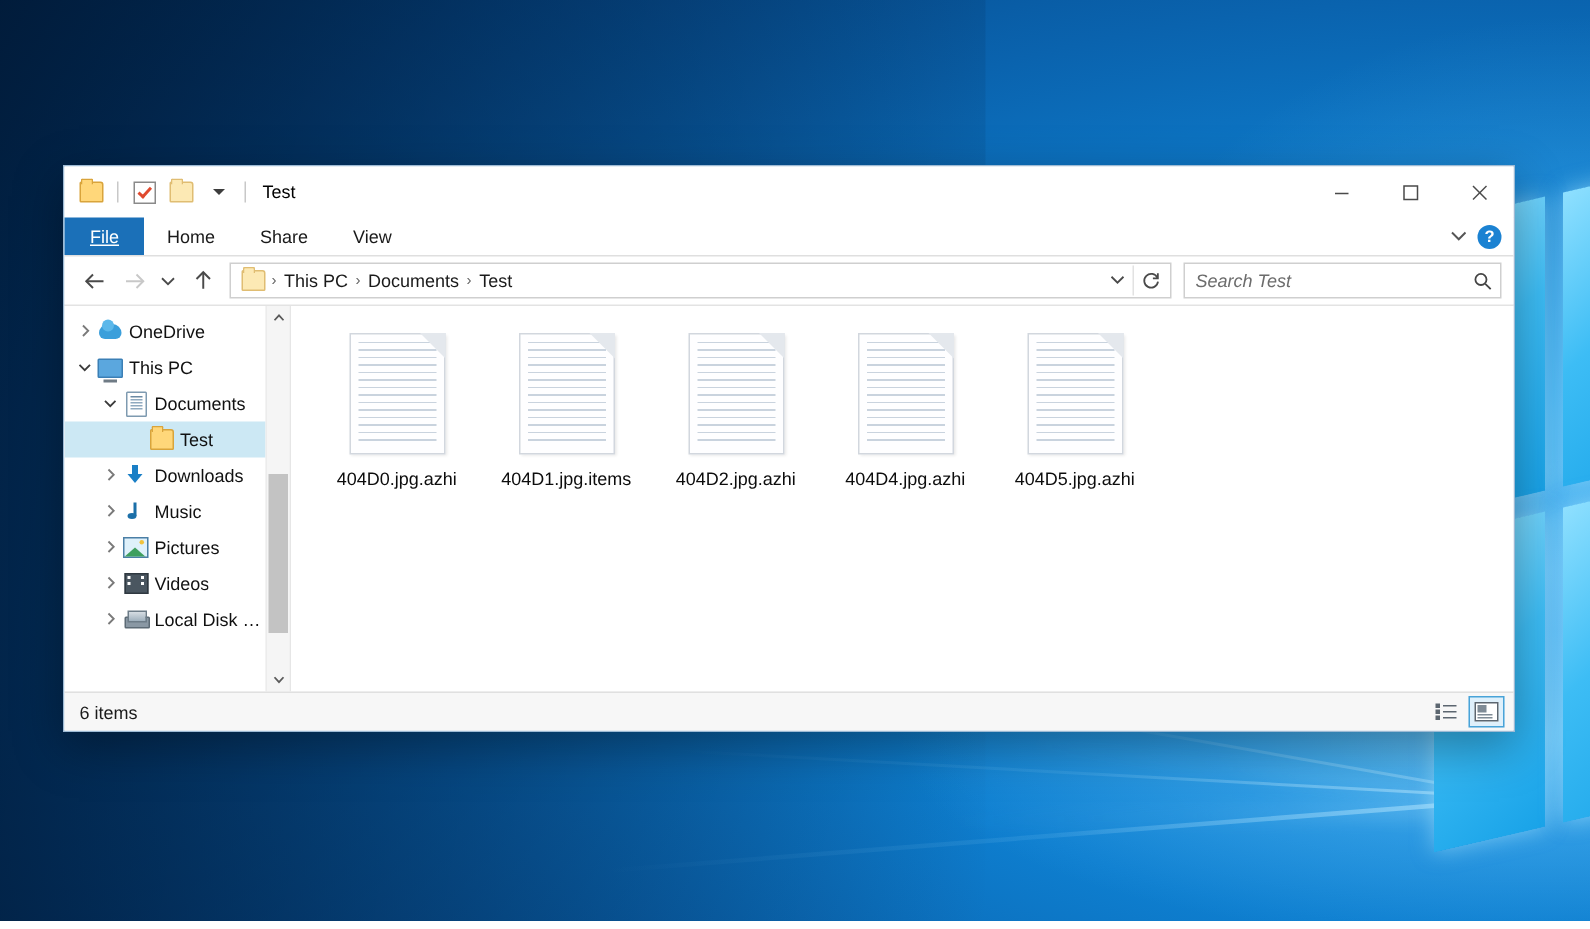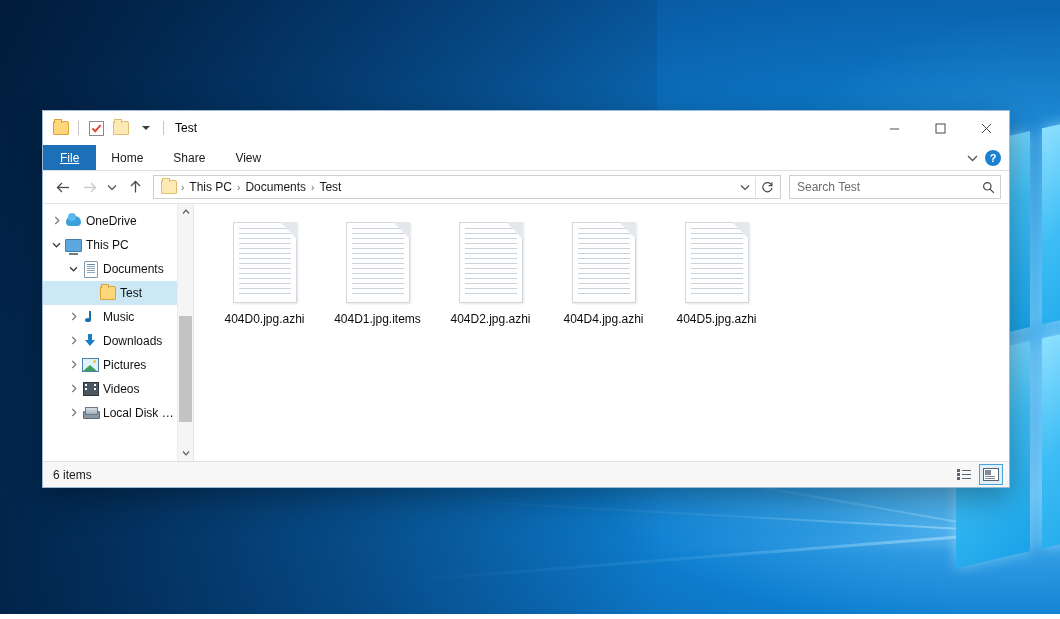--- a/index.html
+++ b/index.html
@@ -181,20 +181,21 @@
   #searchbox {
     width: 200px; height: 22px; margin-left: 6px;
     border: 1px solid #cfcfcf; background: #fff;
     display: flex; align-items: center; padding: 0 5px;
   }
   #search-input {
     border: none; outline: none; flex: 1;
     font-family: "Liberation Sans", sans-serif;
     font-size: 12px; color: #8b5cf6; background: transparent;
     min-width: 0;
+    font-style: italic;
   }
   #search-input::placeholder { color: #6c6c6c; }
 
   
   #body { flex: 1; display: flex; min-height: 0; border-top: 1px solid #e3e3e3; }
 
   #sidebar-wrap { width: 150px; display: flex; background: #fff; }
   #sidebar {
     flex: 1; overflow: hidden;
     padding-top: 5px;
@@ -584,32 +585,32 @@
               <span class="tree-icon">
                 <span class="folder-glyph"></span>
               </span>
               <span class="tree-label">Test</span>
             </div>
             <div class="tree-item" style="padding-left: 22px;">
               <span class="chev"><svg width="6" height="9" viewBox="0 0 6 9">
                   <polyline points="1.3,1 4.8,4.5 1.3,8" fill="none" stroke="currentColor" stroke-width="1.25"></polyline>
                 </svg></span>
               <span class="tree-icon">
-                <span class="ic-music"></span>
-              </span>
-              <span class="tree-label">Music</span>
+                <span class="ic-dl"></span>
+              </span>
+              <span class="tree-label">Downloads</span>
             </div>
             <div class="tree-item" style="padding-left: 22px;">
               <span class="chev"><svg width="6" height="9" viewBox="0 0 6 9">
                   <polyline points="1.3,1 4.8,4.5 1.3,8" fill="none" stroke="currentColor" stroke-width="1.25"></polyline>
                 </svg></span>
               <span class="tree-icon">
-                <span class="ic-dl"></span>
-              </span>
-              <span class="tree-label">Downloads</span>
+                <span class="ic-music"></span>
+              </span>
+              <span class="tree-label">Music</span>
             </div>
             <div class="tree-item" style="padding-left: 22px;">
               <span class="chev"><svg width="6" height="9" viewBox="0 0 6 9">
                   <polyline points="1.3,1 4.8,4.5 1.3,8" fill="none" stroke="currentColor" stroke-width="1.25"></polyline>
                 </svg></span>
               <span class="tree-icon">
                 <span class="ic-pic"></span>
               </span>
               <span class="tree-label">Pictures</span>
             </div>

